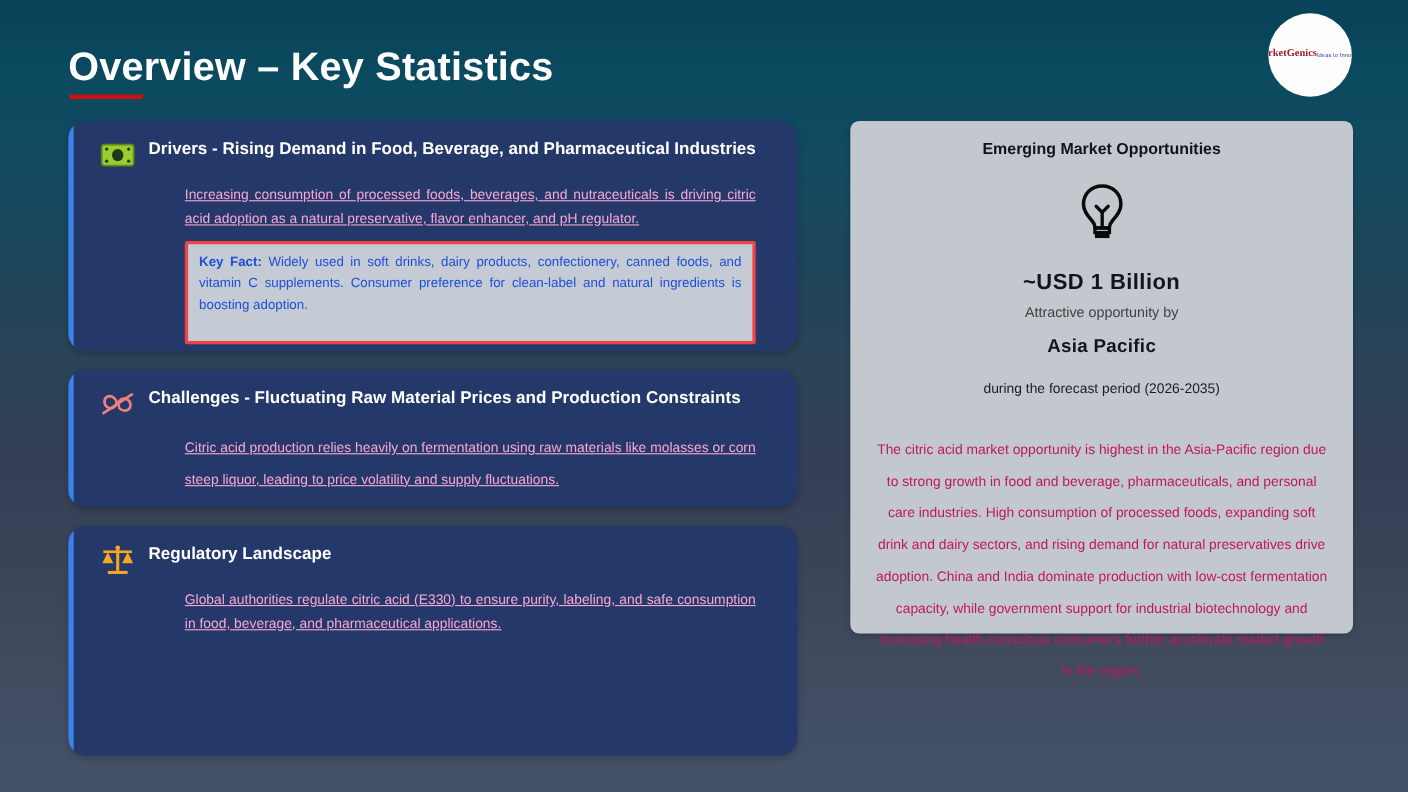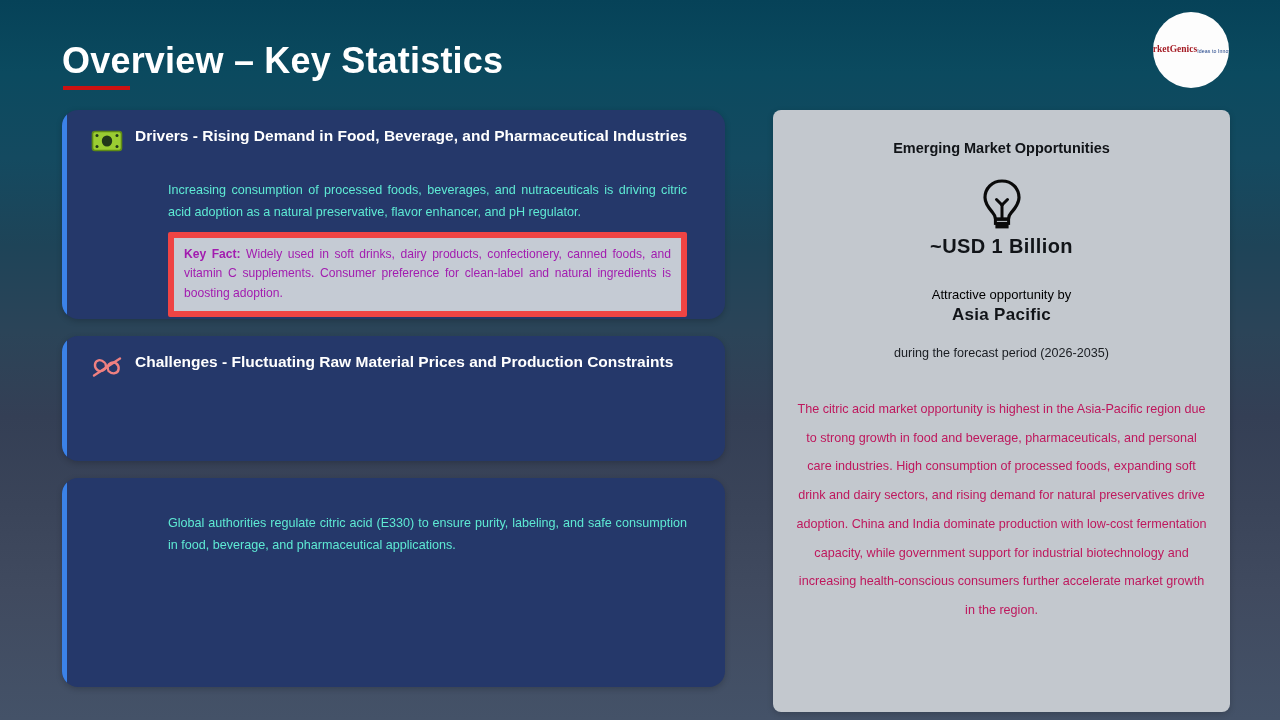--- a/index.html
+++ b/index.html
@@ -115,84 +115,86 @@
     font-weight: bold;
     color: #ffffff;
     line-height: 1.68;
     text-align: justify;
     flex: 1;
   }
   .card-title-short { text-align: left; }
 
   .card-body {
     font-size: 12.6px;
-    color: #5eead4;
+    color: #f9a8d4;
     line-height: 1.72;
     text-align: justify;
-    margin-top: 22px;
+    margin-top: 9px;
     padding-left: 78px;
     padding-right: 16px;
+    text-decoration: underline;
   }
   .card-body-wide { line-height: 2.28; }
 
   .callout {
     margin: 9px 16px 0 78px;
     background: #c5cbd4;
-    border: 6px solid #ef4444;
+    border: 3px solid #ef4444;
     border-radius: 2px;
-    padding: 7px 10px 8px 10px;
+    padding: 7px 10px 23px 10px;
     font-size: 12.1px;
     line-height: 1.58;
-    color: #a21caf;
+    color: #1d4ed8;
     text-align: justify;
   }
   .callout b { font-weight: bold; }
 
   
   #card-drivers    { top: 110px;  height: 209px; }
   #card-challenges { top: 336px;  height: 125px; }
   #card-regulatory { top: 478px;  height: 209px; }
 
   
   #right-panel {
     position: absolute;
     left: 773px;
     top: 110px;
     width: 457px;
-    height: 602px;
+    height: 466px;
     background: #c3c8ce;
     border-radius: 8px;
     box-shadow: 0 2px 6px rgba(0,0,0,0.18);
-    padding: 24px 16px;
+    padding: 12px 16px;
     text-align: center;
     color: #111418;
   }
   #panel-title {
     font-size: 14.5px;
     font-weight: bold;
     color: #111418;
     margin-top: 6px;
   }
   #bulb-wrap {
     margin-top: 21px;
     display: flex;
     justify-content: center;
   }
   #panel-value {
+    margin-top: 23px;
     font-size: 20px;
     font-weight: bold;
     letter-spacing: 0.4px;
   }
   #panel-sub1 {
-    margin-top: 29px;
+    margin-top: 7px;
     font-size: 13px;
-    color: #000000;
+    color: #404040;
   }
   #panel-region {
-    margin-top: 3px;
+    margin-top: 14px;
     font-size: 17px;
     font-weight: bold;
     letter-spacing: 0.3px;
   }
   #panel-sub2 {
     margin-top: 21px;
     font-size: 12.6px;
     color: #1a1d22;
   }
   #panel-paragraph {
@@ -251,26 +253,40 @@
     <div class="card-head">
       <div class="card-icon">
         <svg width="34" height="28" viewBox="0 0 34 28">
           <path d="M14.5 9.5 C10.5 5.5 5.5 7 5 11.5 C4.5 16 9 19.5 13 17.5 C15.5 16.2 16.5 13.5 15.5 11" fill="none" stroke="#f08080" stroke-width="2.4" stroke-linecap="round"></path>
           <path d="M18.5 18 C22.5 22 28 20.5 28.6 16 C29.2 11.5 24.6 8 20.6 10 C18.2 11.2 17.2 13.8 18 16.3" fill="none" stroke="#f08080" stroke-width="2.4" stroke-linecap="round"></path>
           <line x1="4" y1="22.5" x2="30" y2="5.5" stroke="#f08080" stroke-width="2.4" stroke-linecap="round"></line>
         </svg>
       </div>
       <div class="card-title">Challenges - Fluctuating Raw Material Prices and Production Constraints</div>
     </div>
+    <div class="card-body card-body-wide">Citric acid production relies heavily on fermentation using raw materials like molasses or corn steep liquor, leading to price volatility and supply fluctuations.</div>
   </div>
 </div>
 
 <div class="card" id="card-regulatory">
   <div class="card-accent"></div>
   <div class="card-inner">
+    <div class="card-head">
+      <div class="card-icon">
+        <svg width="32" height="30" viewBox="0 0 32 30">
+          <rect x="14.6" y="3" width="2.8" height="22" fill="#f5a623"></rect>
+          <rect x="7" y="25" width="18" height="2.8" fill="#f5a623"></rect>
+          <rect x="3" y="6.4" width="26" height="2.4" fill="#f5a623"></rect>
+          <circle cx="16" cy="4" r="2.2" fill="#f5a623"></circle>
+          <path d="M2 18 L7 8 L12 18 Z" fill="#f5a623"></path>
+          <path d="M20 18 L25 8 L30 18 Z" fill="#f5a623"></path>
+        </svg>
+      </div>
+      <div class="card-title card-title-short">Regulatory Landscape</div>
+    </div>
     <div class="card-body">Global authorities regulate citric acid (E330) to ensure purity, labeling, and safe consumption in food, beverage, and pharmaceutical applications.</div>
   </div>
 </div>
 
 <div id="right-panel">
   <div id="panel-title">Emerging Market Opportunities</div>
 
   <div id="bulb-wrap">
     <svg width="52" height="58" viewBox="0 0 52 58">
       <path d="M26 4 C16 4 9 11.6 9 20.6 C9 27 13 31.4 16.4 35.2 C18.4 37.4 19.4 39.4 19.6 42.2

